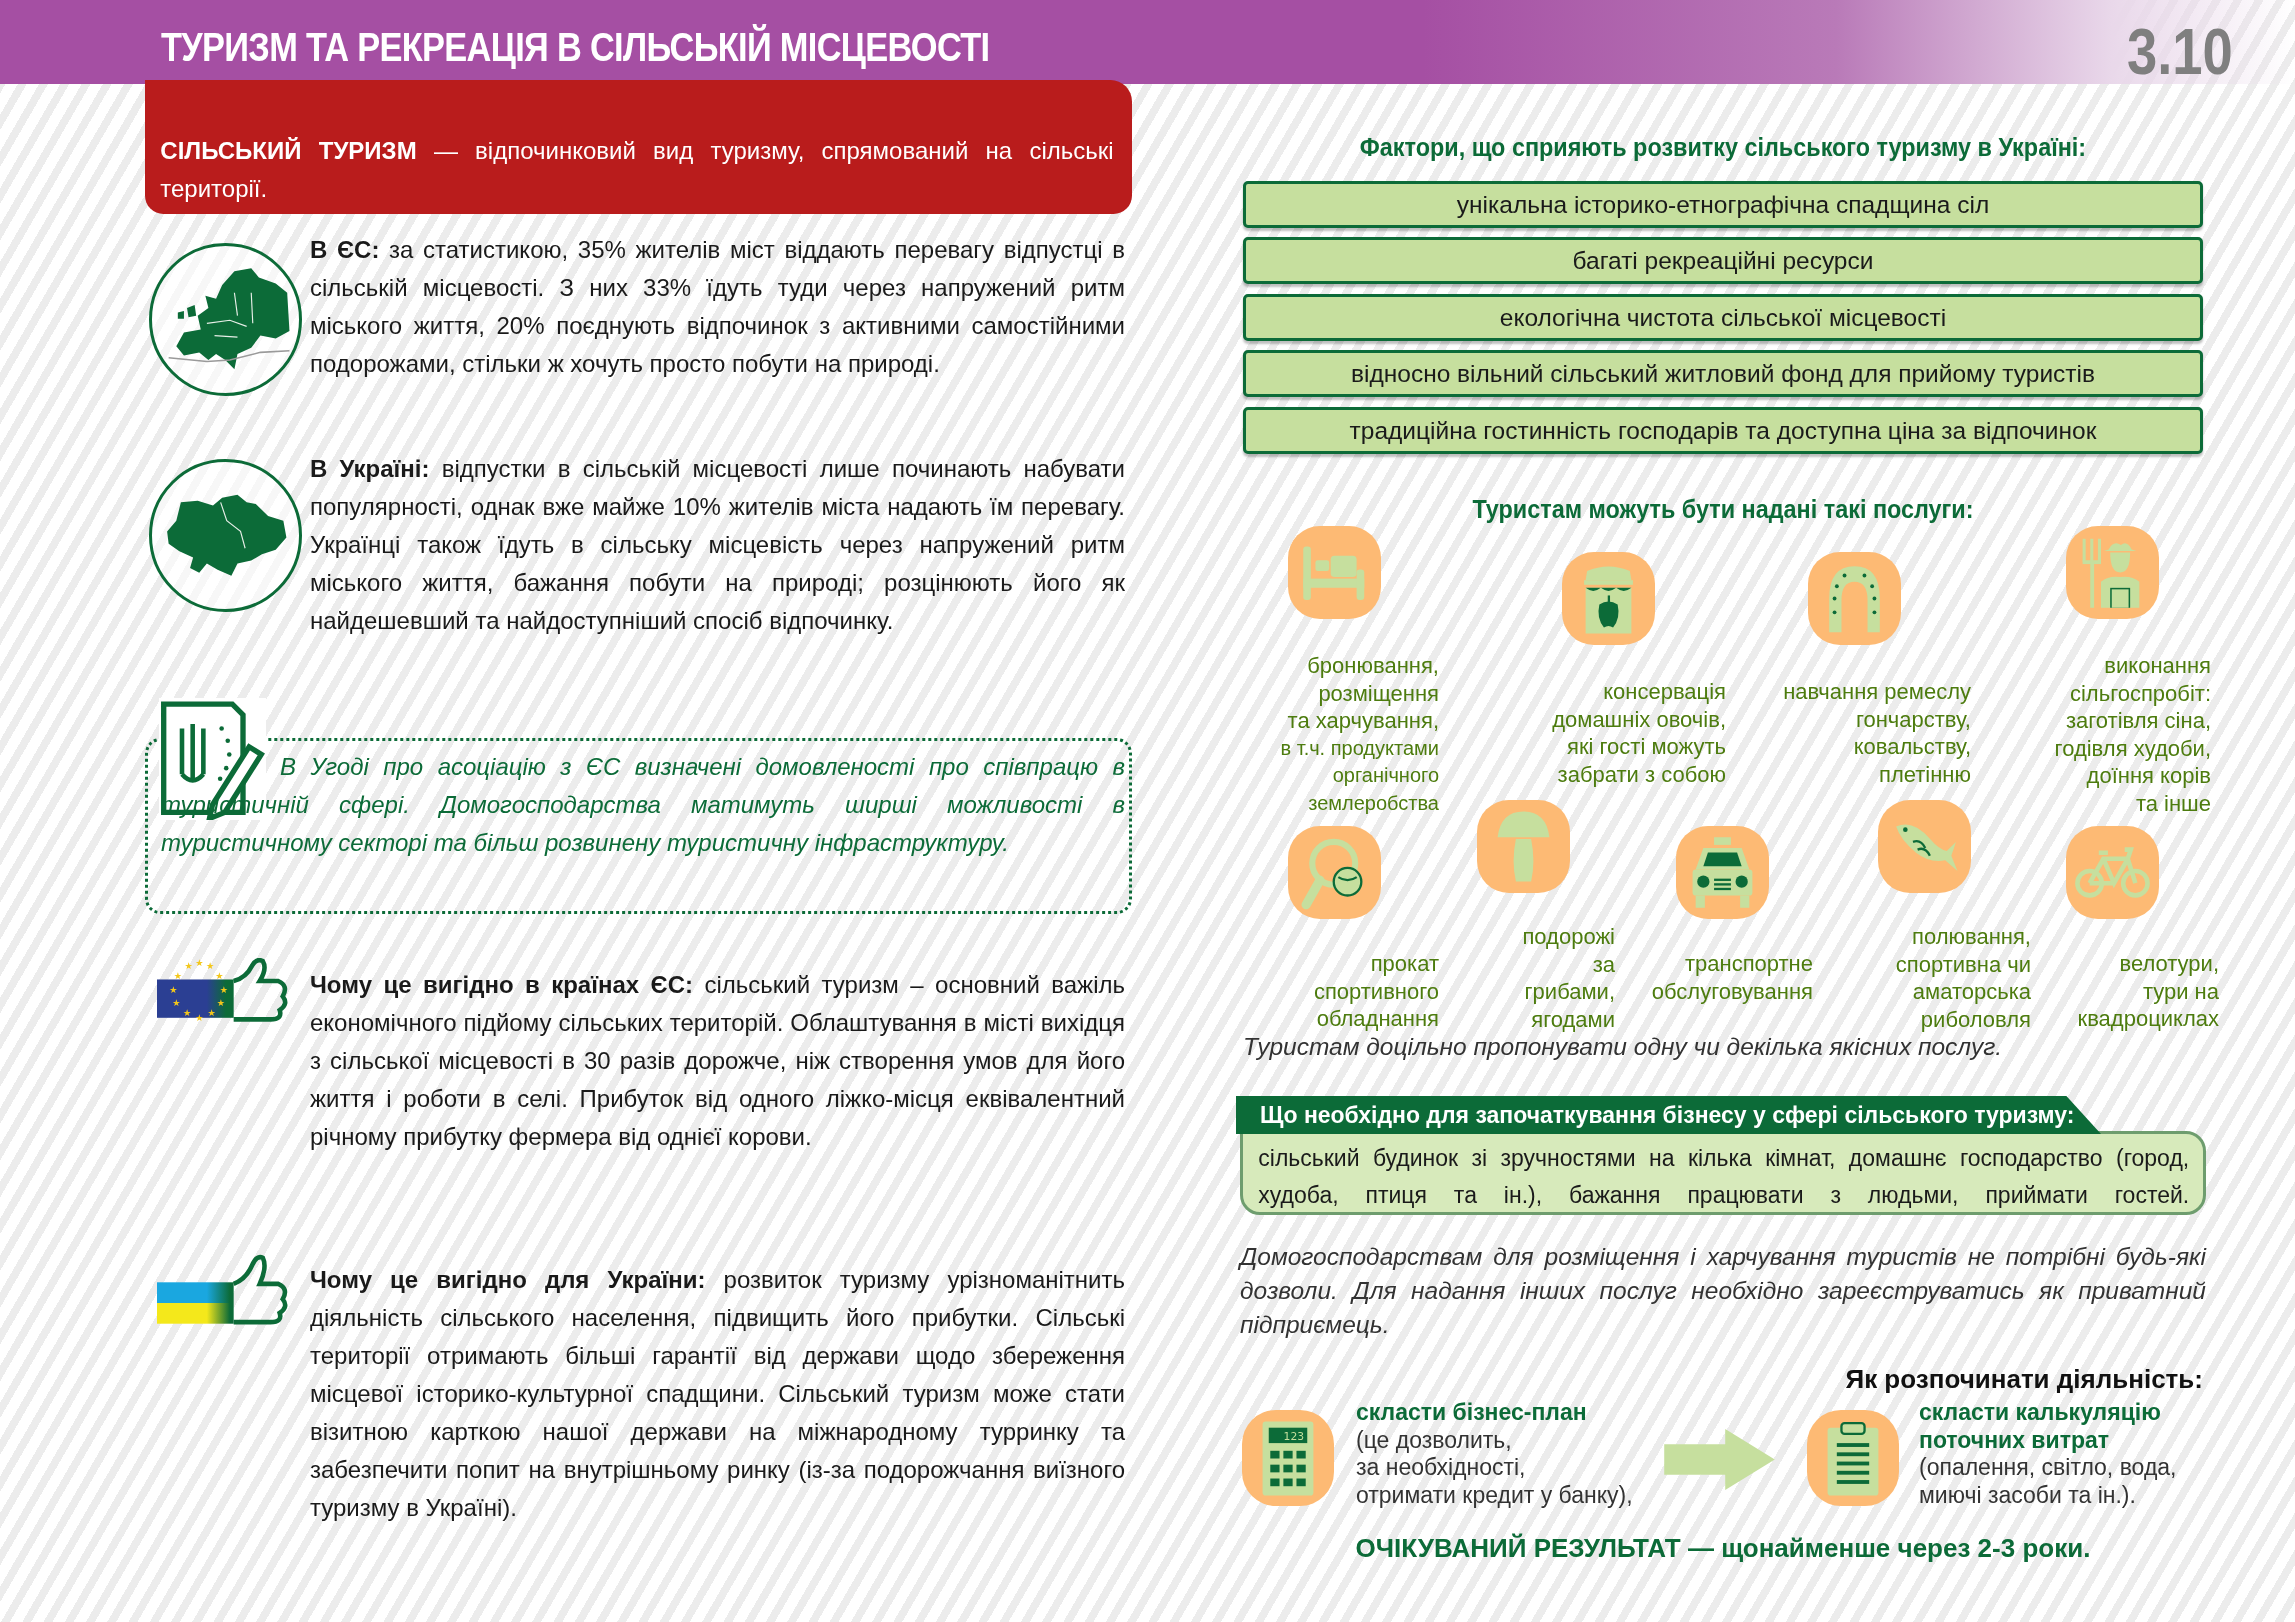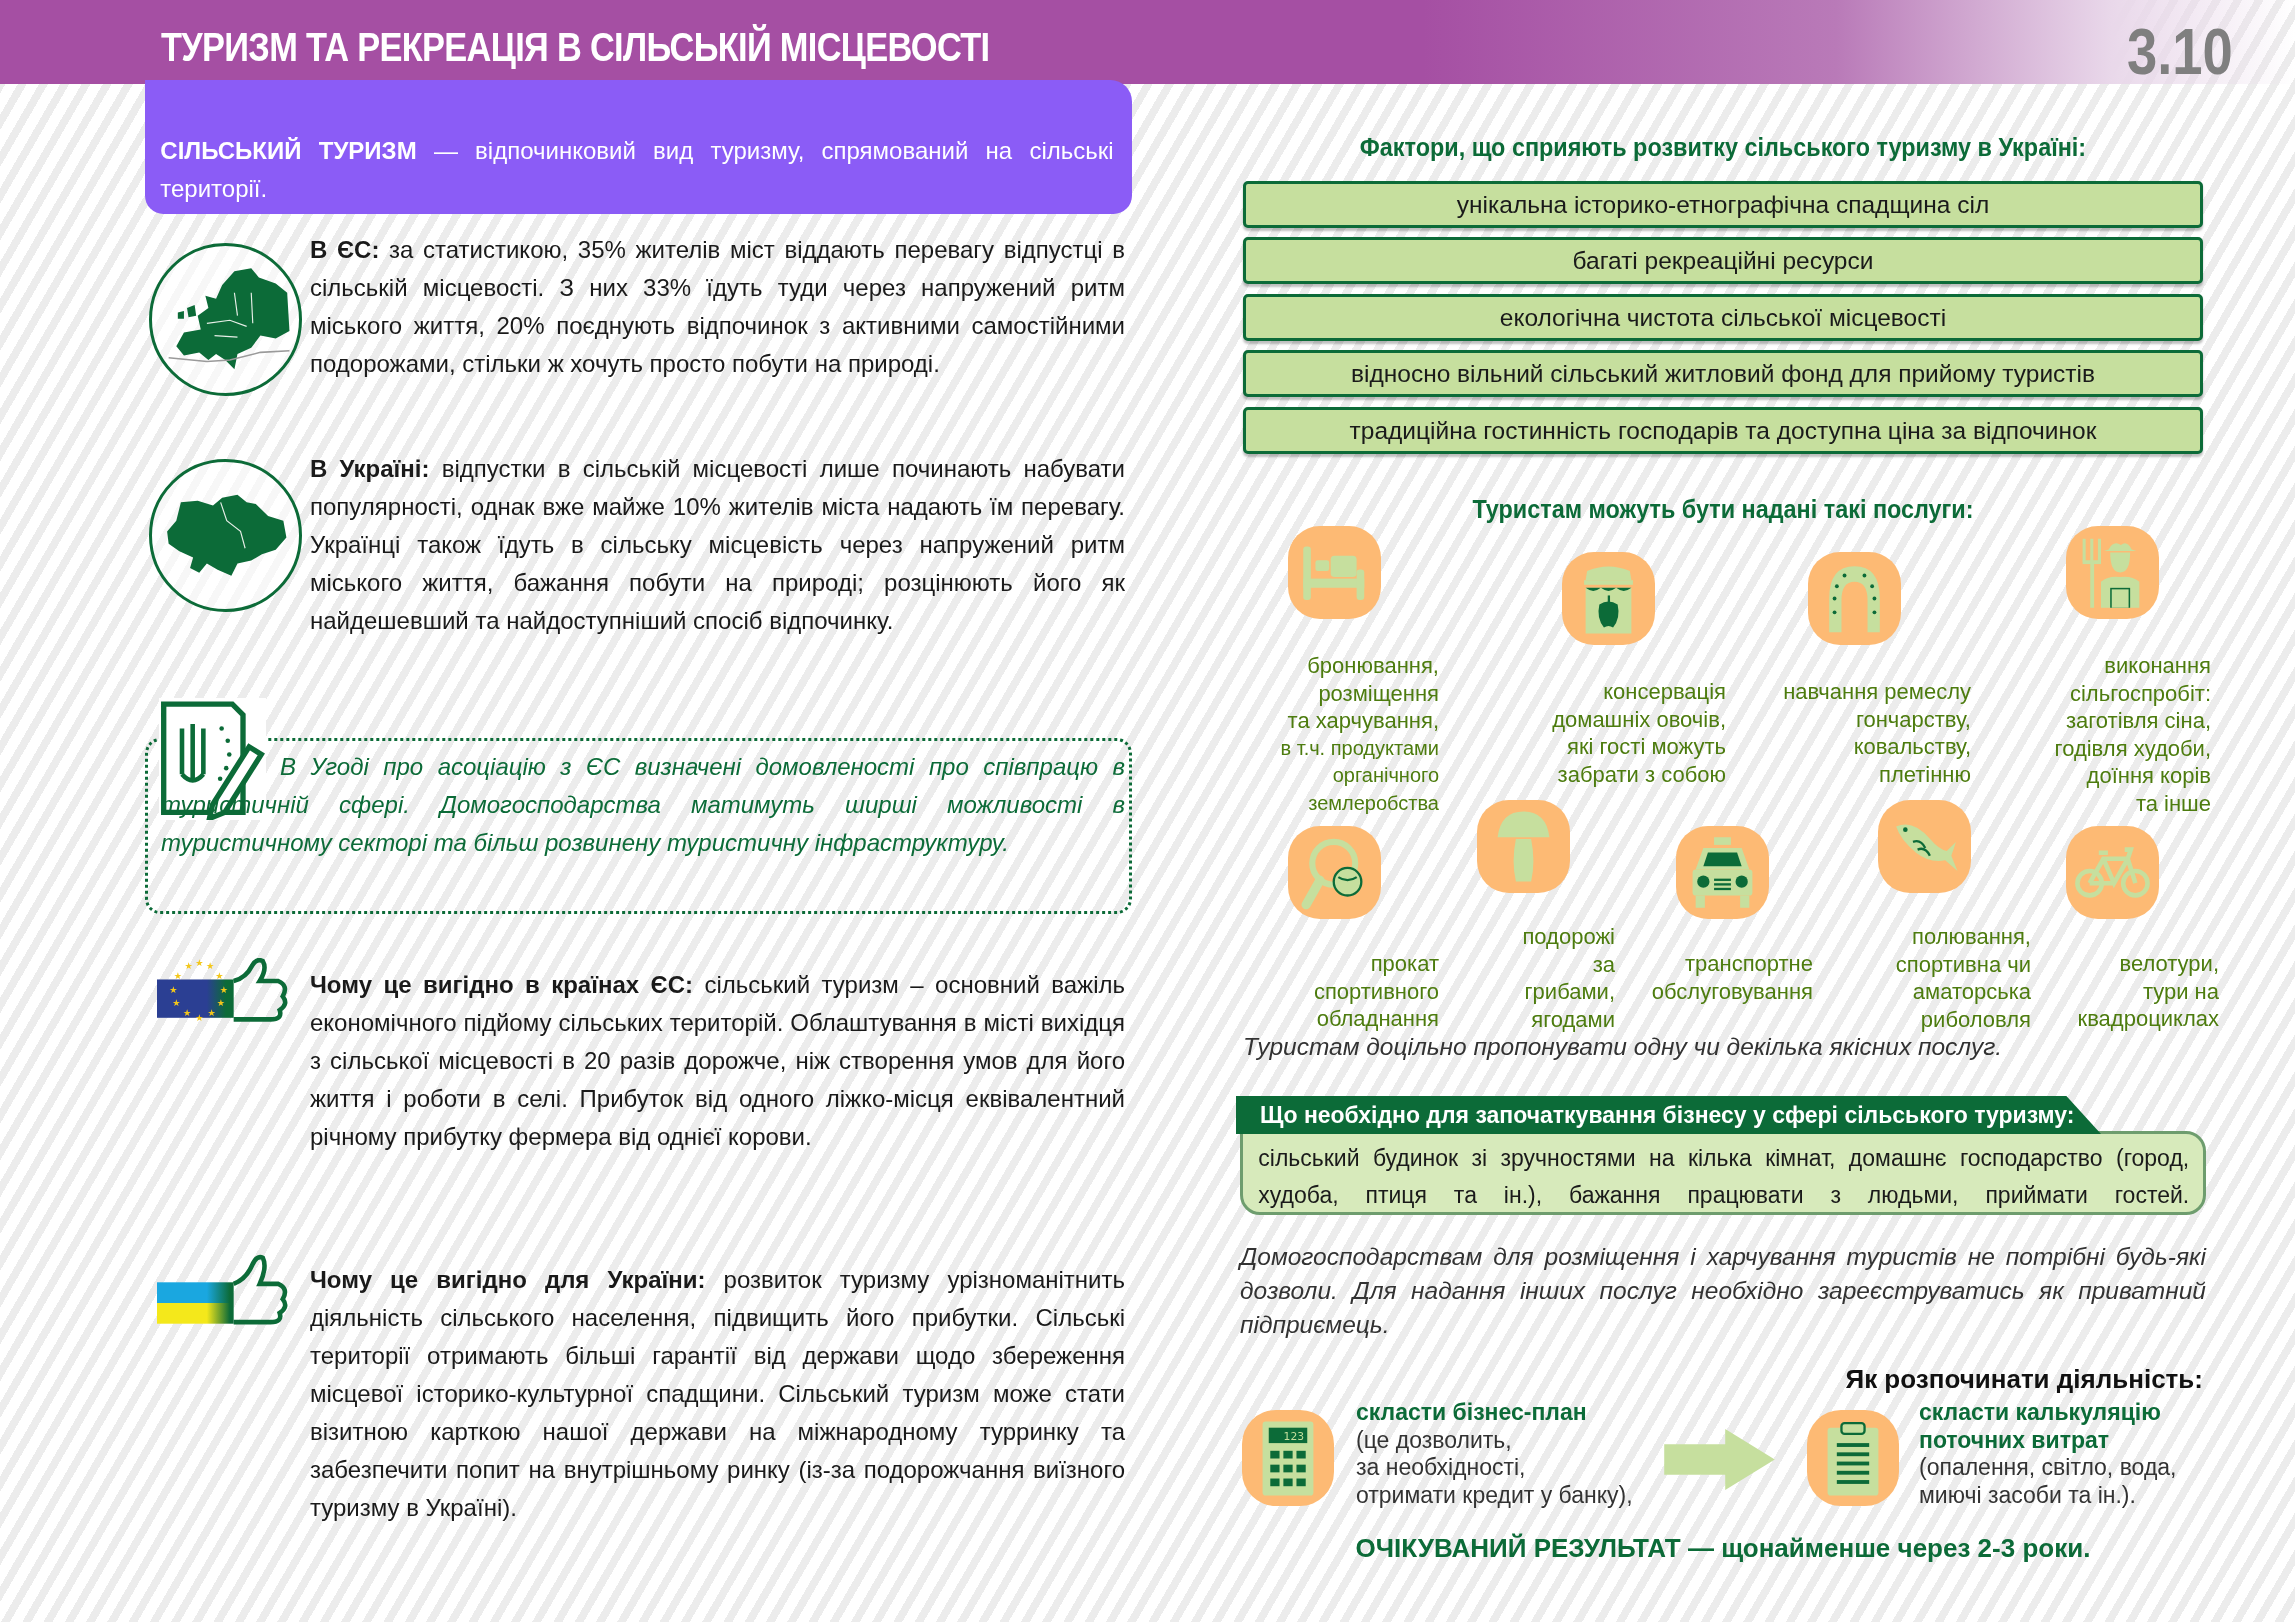--- a/index.html
+++ b/index.html
@@ -23,21 +23,21 @@
     letter-spacing: -0.8px; transform: scaleX(0.86); transform-origin: left center; white-space: nowrap;
   }
   .page-number {
     left: 2127px; top: 15.3px; font-size: 64px; font-weight: bold; color: #7f7f7f;
     transform: scaleX(0.85); transform-origin: left center;
   }
 
   
   .definition {
     left: 145px; top: 80px; width: 987px; height: 134px;
-    background: #8b5cf6; border-radius: 0 21.4px 18.4px 18.4px;
+    background: #b91c1c; border-radius: 0 21.4px 18.4px 18.4px;
     padding: 52px 18.4px 0 15.3px; color: #ffffff; font-size: 24px; line-height: 38px; text-align: justify;
   }
   .definition b { font-weight: bold; }
 
   
   .text-block {
     font-size: 24px; line-height: 38px; text-align: justify; color: #1a1a1a;
   }
   .text-block b { font-weight: bold; }
 
@@ -159,21 +159,21 @@
         <text x="20" y="62">★</text>
         <text x="78" y="62">★</text>
         <text x="34" y="76">★</text>
         <text x="50" y="82">★</text>
         <text x="66" y="76">★</text>
     </g>
     <path d="M100 30 Q116 26 124 10 Q130 0 138 4 Q144 14 134 30 L158 30 Q172 36 164 50 Q172 60 160 68 Q164 80 148 80 L100 80" fill="none" stroke="#0c6b38" stroke-width="6"></path>
   </svg>
 </div>
 <div class="abs text-block" style="left:310px; top:966px; width:815px;">
-  <b>Чому це вигідно в країнах ЄС:</b><span> сільський туризм – основний важіль економічного підйому сільських територій. Облаштування в місті вихідця з сільської місцевості в 20 разів дорожче, ніж створення умов для його життя і роботи в селі. Прибуток від одного ліжко-місця еквівалентний річному прибутку фермера від однієї корови.</span>
+  <b>Чому це вигідно в країнах ЄС:</b><span> сільський туризм – основний важіль економічного підйому сільських територій. Облаштування в місті вихідця з сільської місцевості в 30 разів дорожче, ніж створення умов для його життя і роботи в селі. Прибуток від одного ліжко-місця еквівалентний річному прибутку фермера від однієї корови.</span>
 </div>
 
 <div class="abs" style="left:157px; top:1253px; width:138px; height:77px;">
   <svg width="138" height="77" viewBox="0 0 180 100">
     <defs>
       <linearGradient id="uab" x1="0" x2="1">
           <stop offset="0" stop-color="#1aa7e0"></stop>
           <stop offset="0.65" stop-color="#1aa7e0"></stop>
           <stop offset="0.95" stop-color="#0c6b38"></stop>
         </linearGradient>

